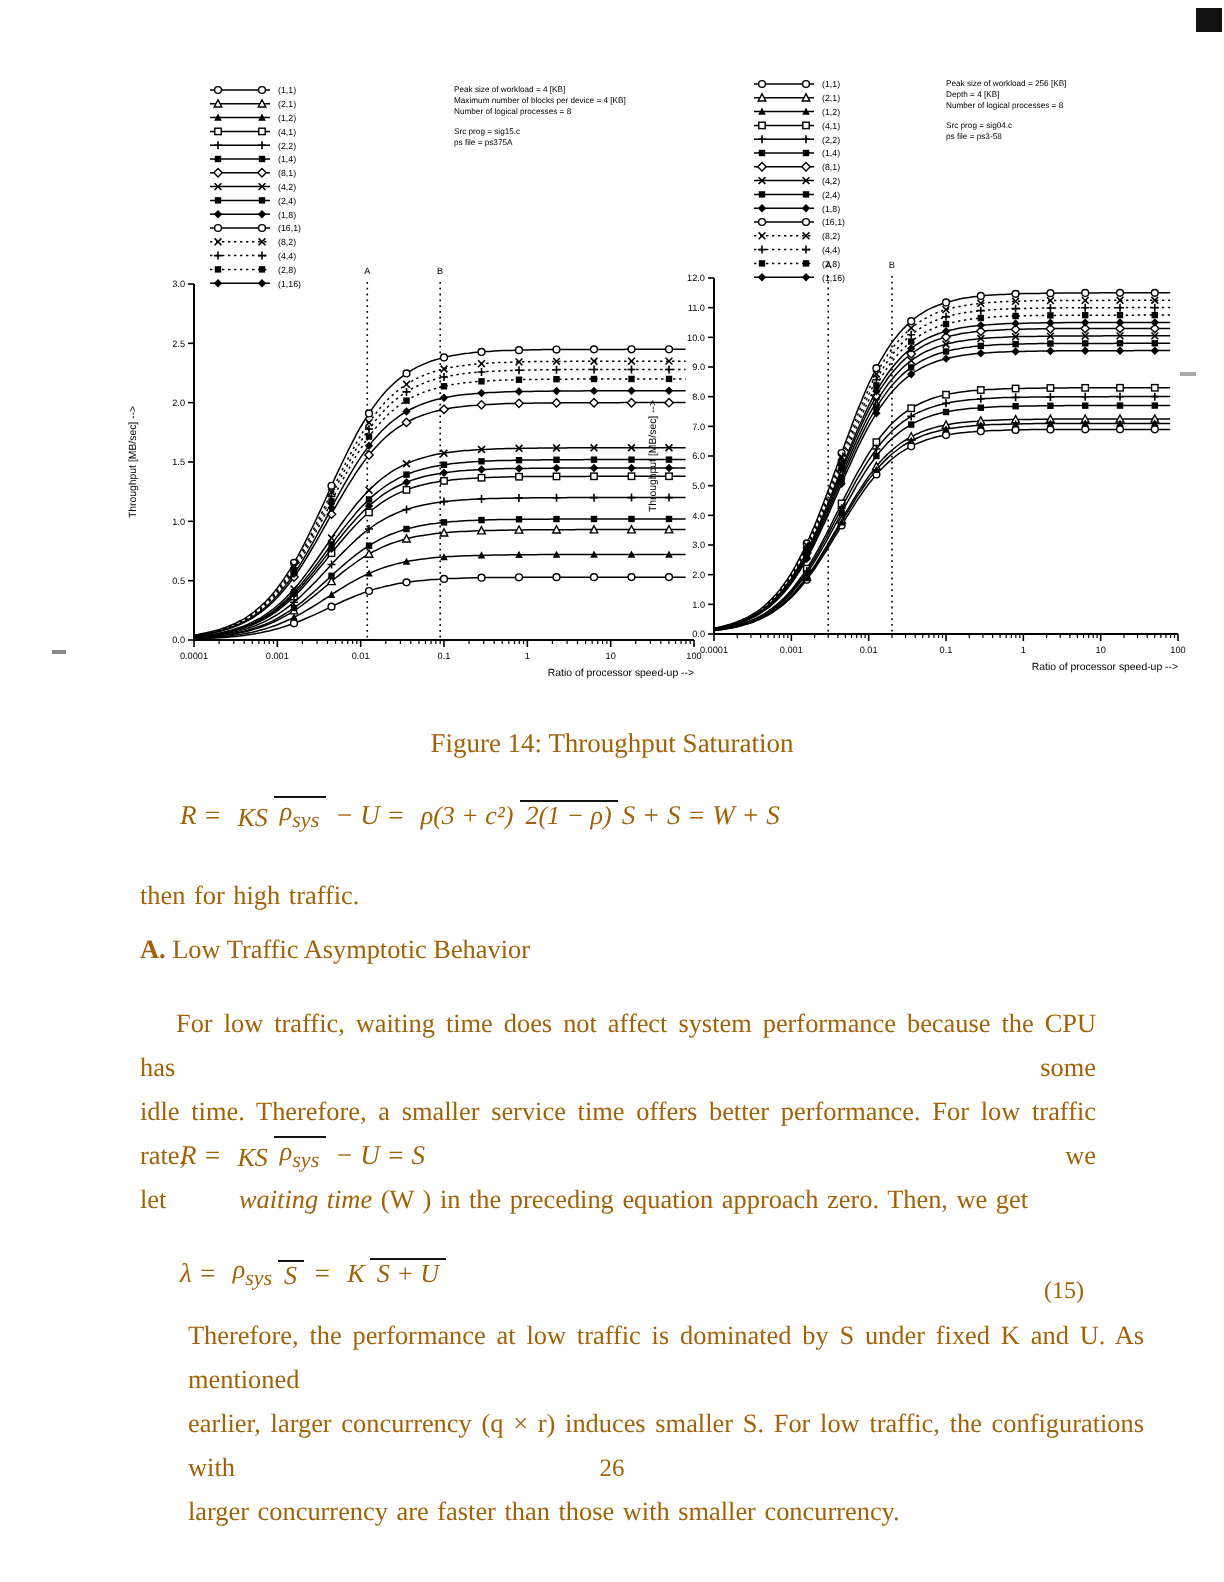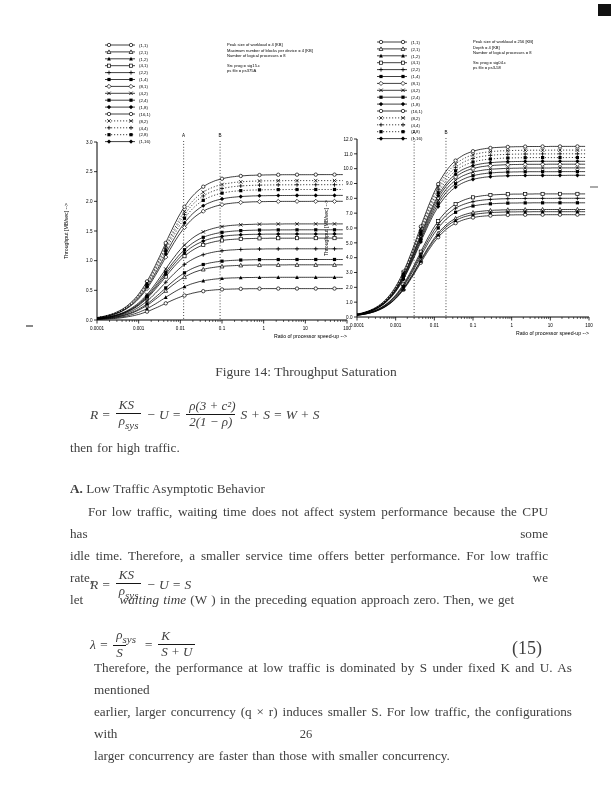--- a/index.html
+++ b/index.html
@@ -1,37 +1,37 @@
 <!DOCTYPE html>
 <html><head>
 <meta charset="utf-8">
 <style>
   html,body{margin:0;padding:0;background:#e8e8e8;}
   .page{
     position:relative; width:612px; height:791px; background:#ffffff;
-    font-family:"Liberation Serif", serif; color:#404040; overflow:hidden;
+    font-family:"Liberation Serif", serif; color:#a16207; overflow:hidden;
     margin:0 auto;
   }
   .abs{position:absolute;}
   .caption{width:612px; text-align:center; font-size:13.5px;}
   .bodyline{font-size:13.2px; line-height:22px; width:478px;
             text-align:justify; text-align-last:justify; word-spacing:1px;}
   .lastline{text-align:left; text-align-last:left;}
   .indent{ text-indent:18px;}
   .it{font-style:italic;margin-left:32px;}
   .heading{font-size:13.2px;}
   .heading .hb{font-weight:bold;}
   
   .eqrow{display:flex; align-items:center; font-size:13.5px; font-style:italic;}
   .eqrow > span{white-space:pre;}
-  .frac{display:inline-flex; flex-direction:column; align-items:flex-start; margin:0 5px;font-style:italic;}
+  .frac{display:inline-flex; flex-direction:row; align-items:flex-end; margin:0 5px;font-style:italic;}
   .frac .num, .frac .den{padding:0 3px; line-height:1.15; font-size:13px;}
   .frac .den{border-top:1px solid #151515;}
   sub{font-size:11px;}
-  .eqtag{position:absolute; right:67px; top:10px; font-size:18px; font-style:normal;}
+  .eqtag{position:absolute; right:67px; top:10px; font-size:12px; font-style:normal;}
   .pagenum{width:612px; text-align:center; font-size:12.5px;font-family:Liberation Serif, serif;}
   
   .artifact{background:#111;}
   svg{display:block;}
 </style>
 </head>
 <body>
 
 <div class="page">
 
@@ -728,21 +728,21 @@
       <span class="num">ρ(3 + c²)</span>
       <span class="den">2(1 − ρ)</span>
     </span>
     <span style="margin-left:-3px;text-align:center;">S + S = W + S</span>
   </div>
 
   <div class="abs" style="left:70px; top:437px;">
     <div class="bodyline lastline">then for high traffic.</div>
   </div>
 
-  <div class="abs heading" style="left:70px; top:481px;text-align:right;">
+  <div class="abs heading" style="left:70px; top:467px;text-align:right;">
     <span class="hb">A.</span><span> Low Traffic Asymptotic Behavior</span>
   </div>
 
   <div class="abs" style="left:70px; top:501px;">
     <div class="bodyline indent">For low traffic, waiting time does not affect system performance because the CPU has some</div>
     <div class="bodyline">idle time. Therefore, a smaller service time offers better performance. For low traffic rate, we</div>
     <div class="bodyline lastline"><span>let </span><span class="it">waiting time</span><span> (W ) in the preceding equation approach zero. Then, we get</span></div>
   </div>
 
   <div class="abs eqrow" style="left:90px; top:568px;">

